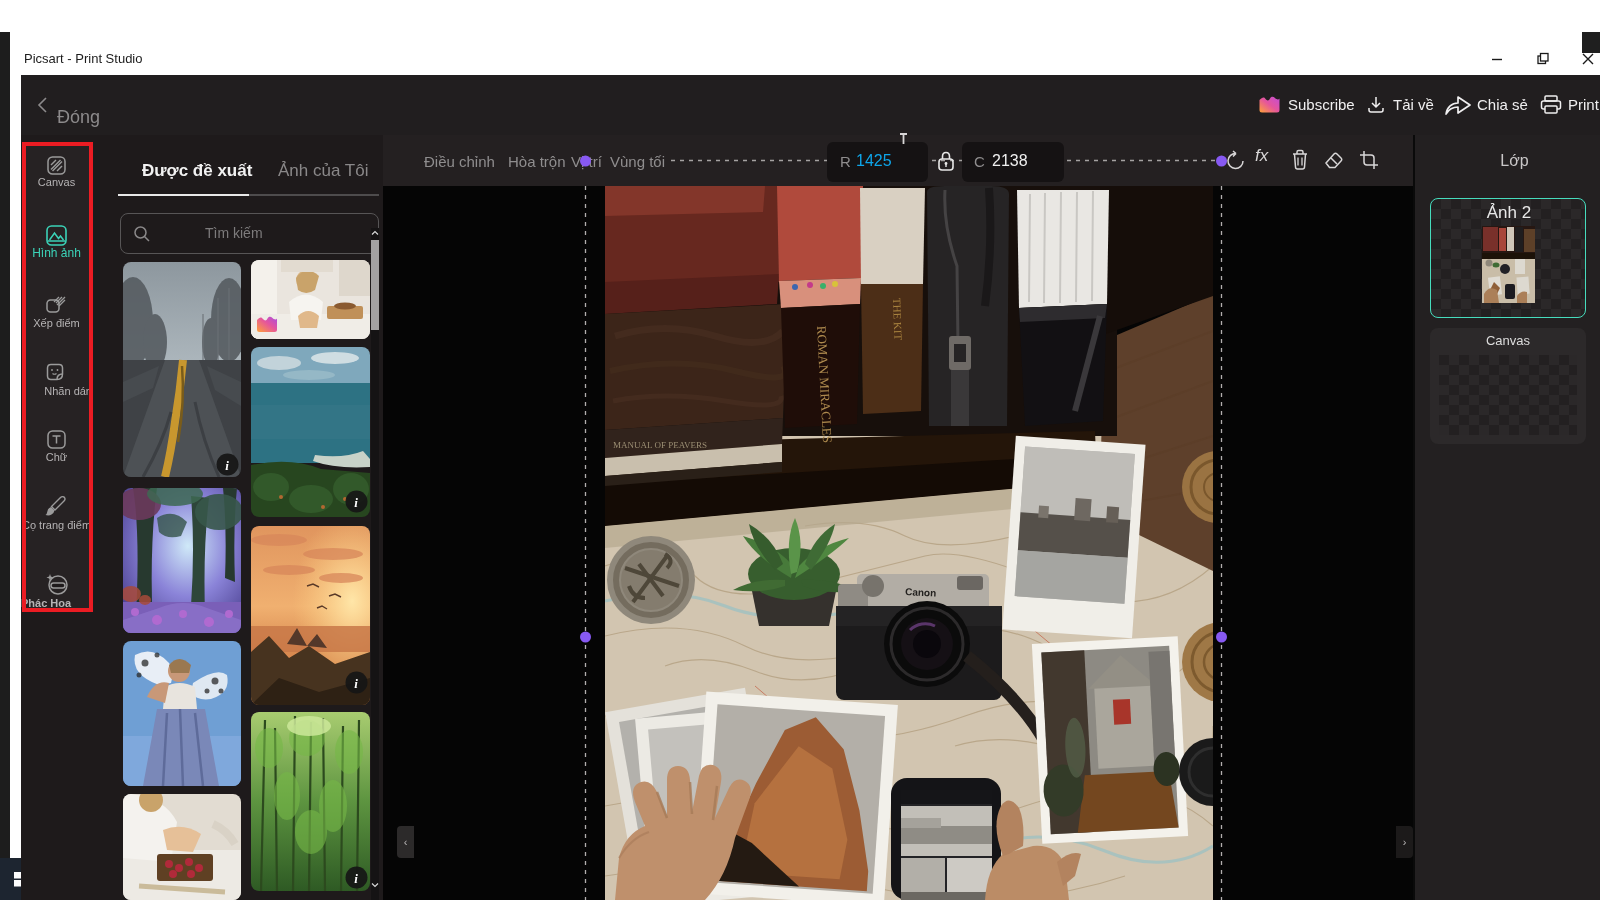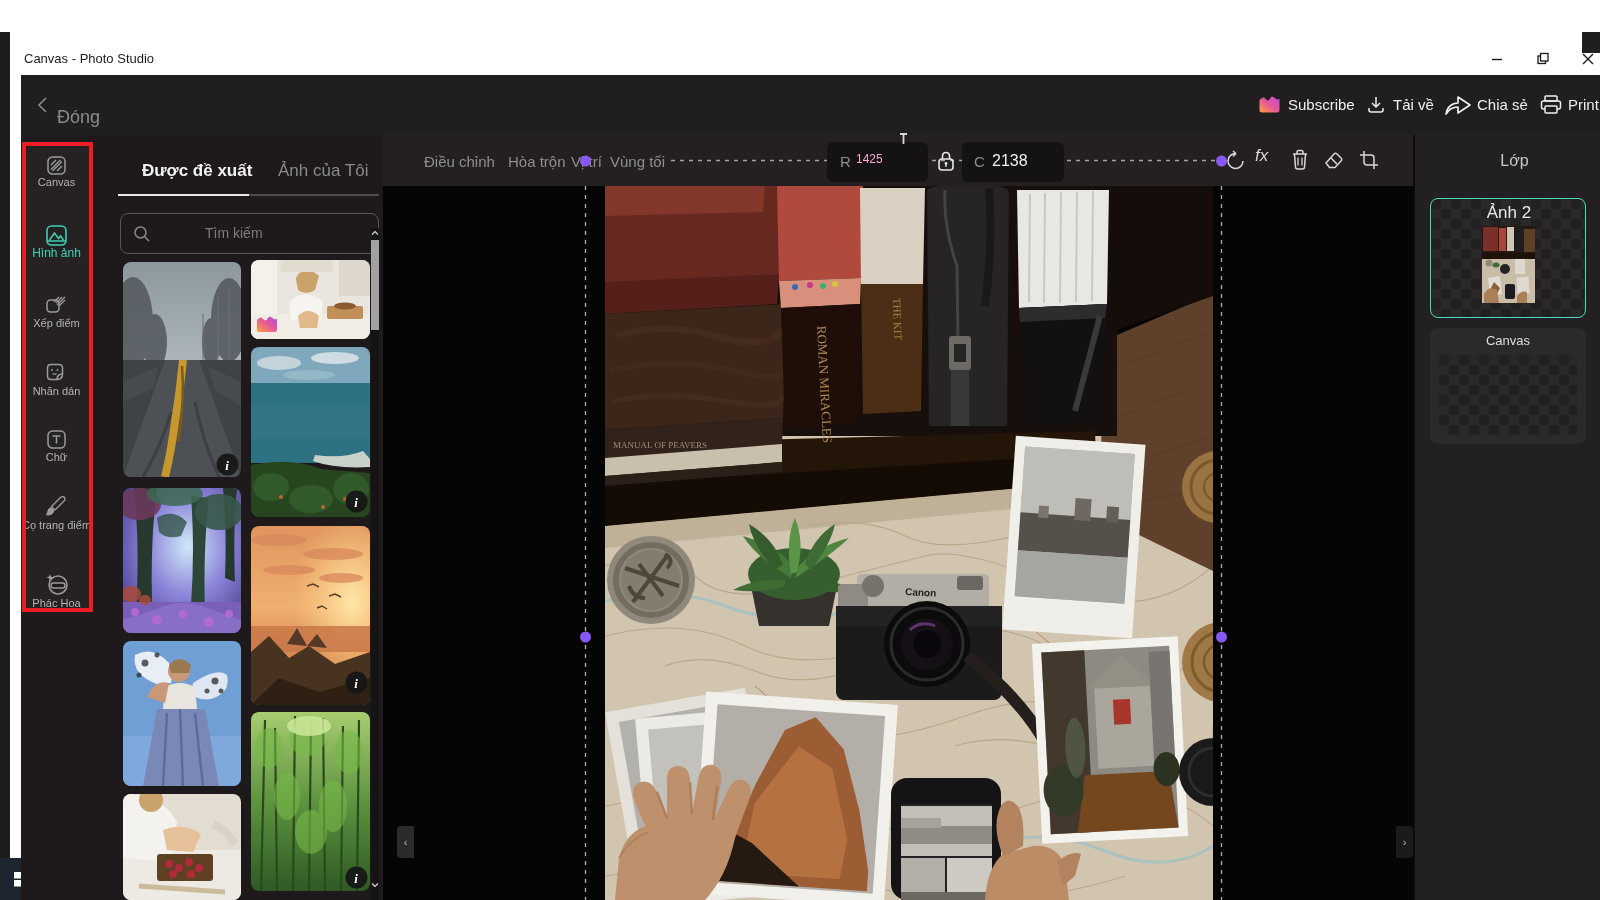--- a/index.html
+++ b/index.html
@@ -27,21 +27,21 @@
   .grey { color:#8f8d8e; }
   .white { color:#f0eff0; }
   .checker { background:
      repeating-conic-gradient(#2b2829 0% 25%, #232021 0% 50%);
      background-size:20px 20px; }
 </style>
 </head>
 <body>
 <div id="page">
 
-  <div class="abs" id="titletext">Canvas - Photo Studio</div>
+  <div class="abs" id="titletext">Picsart - Print Studio</div>
 
   <svg class="abs" style="left:1480px;top:45px" width="120" height="25" viewBox="0 0 120 25">
     <line x1="12" y1="14.5" x2="22" y2="14.5" stroke="#1a1a1a" stroke-width="1.4"></line>
     <rect x="58" y="11" width="7.5" height="7.5" fill="none" stroke="#1a1a1a" stroke-width="1.3"></rect>
     <rect x="60.5" y="8.5" width="7.5" height="7.5" fill="#fff" stroke="#1a1a1a" stroke-width="1.3"></rect>
     <path d="M103 9 L113 19 M113 9 L103 19" stroke="#1a1a1a" stroke-width="1.4"></path>
   </svg>
   <div class="abs" id="trblack"></div>
   <div class="abs" id="leftblack"></div>
   <div class="abs" id="taskbar">
@@ -93,21 +93,21 @@
     <div class="abs grey" style="left:487px;top:18px;font-size:15px;">Hòa trộn</div>
     <div class="abs grey" style="left:550px;top:18px;font-size:15px;">Vị trí</div>
     <div class="abs grey" style="left:589px;top:18px;font-size:15px;">Vùng tối</div>
 
     <svg class="abs" style="left:650px;top:0" width="600" height="51" viewBox="0 0 600 51">
       <line x1="0" y1="25.5" x2="549" y2="25.5" stroke="#a5a2a2" stroke-width="1.3" stroke-dasharray="4 5"></line>
     </svg>
 
     <div class="abs" style="left:806px;top:6.5px;width:101px;height:40px;background:#151213;border-radius:6px;">
       <span class="abs" style="left:13px;top:11px;font-size:15px;color:#8f8d8e;">R</span>
-      <span class="abs" style="left:29px;top:10px;font-size:12px;color:#f9a8d4;">1425</span>
+      <span class="abs" style="left:29px;top:10px;font-size:16px;color:#0ea5e9;">1425</span>
     </div>
 
     <svg class="abs" style="left:915px;top:15px" width="20" height="22" viewBox="0 0 20 22">
       <rect x="3" y="9" width="14" height="11" rx="3" fill="none" stroke="#e8e8e8" stroke-width="1.6"></rect>
       <path d="M6.5 9 V6.5 Q6.5 2.5 10 2.5 Q13.5 2.5 13.5 6.5 V9" fill="none" stroke="#e8e8e8" stroke-width="1.6"></path>
       <circle cx="10" cy="13.5" r="1.4" fill="#e8e8e8"></circle>
       <line x1="10" y1="14" x2="10" y2="17" stroke="#e8e8e8" stroke-width="1.4"></line>
     </svg>
 
     <div class="abs" style="left:941px;top:6.5px;width:102px;height:40px;background:#151213;border-radius:6px;">
@@ -172,40 +172,40 @@
     </svg>
     <div class="abs" style="left:0px;top:182px;width:71px;text-align:center;font-size:11px;color:#b5b3b4;">Xếp điểm</div>
 
     <svg class="abs" style="left:25px;top:228px" width="20" height="20" viewBox="0 0 20 20">
       <path d="M16.5 11 V5 Q16.5 1.5 13 1.5 H5 Q1.5 1.5 1.5 5 V13 Q1.5 16.5 5 16.5 H11 Q16.5 16.5 16.5 11 Z" fill="none" stroke="#9b9b9b" stroke-width="1.5"></path>
       <path d="M16.5 11 Q11 11 11 16.5" fill="none" stroke="#9b9b9b" stroke-width="1.5"></path>
       <circle cx="6" cy="7" r="0.9" fill="#9b9b9b"></circle>
         <circle cx="11.5" cy="7" r="0.9" fill="#9b9b9b"></circle>
       <path d="M6.5 10.5 Q8.5 12 10.5 10.5" fill="none" stroke="#9b9b9b" stroke-width="1.2"></path>
     </svg>
-    <div class="abs" style="left:0px;top:250px;width:71px;text-align:center;font-size:11px;color:#b5b3b4;">Nhãn dán</div>
+    <div class="abs" style="left:0px;top:250px;width:71px;text-align:right;font-size:11px;color:#b5b3b4;">Nhãn dán</div>
 
     <svg class="abs" style="left:26px;top:295px" width="19" height="19" viewBox="0 0 19 19">
       <rect x="1" y="1" width="17" height="17" rx="4.5" fill="none" stroke="#9b9b9b" stroke-width="1.5"></rect>
       <path d="M5.5 6 H13.5 M9.5 6 V13.5" fill="none" stroke="#9b9b9b" stroke-width="1.5"></path>
     </svg>
     <div class="abs" style="left:0px;top:316px;width:71px;text-align:center;font-size:11px;color:#b5b3b4;">Chữ</div>
 
     <svg class="abs" style="left:23px;top:360px" width="23" height="23" viewBox="0 0 23 23">
       <path d="M20 2 Q22 4 20 6 L11 15 L7.5 11.5 L16.5 2.5 Q18 1 20 2 Z" fill="none" stroke="#9b9b9b" stroke-width="1.4"></path>
       <path d="M7 12 Q4 13 3.5 16 Q3 19 1.5 20 Q5 21 7.5 19.5 Q10 18 10.5 15.5 Z" fill="#9b9b9b"></path>
     </svg>
     <div class="abs" style="left:-15px;top:384px;width:101px;text-align:center;font-size:11px;color:#b5b3b4;">Cọ trang điểm</div>
 
     <svg class="abs" style="left:24px;top:437px" width="24" height="24" viewBox="0 0 24 24">
       <circle cx="13" cy="13" r="9" fill="none" stroke="#9b9b9b" stroke-width="1.5"></circle>
       <rect x="6" y="11" width="14" height="5" rx="2.5" fill="#1e1a1b" stroke="#9b9b9b" stroke-width="1.5"></rect>
       <path d="M5 2 L5.9 4.6 L8.5 5.5 L5.9 6.4 L5 9 L4.1 6.4 L1.5 5.5 L4.1 4.6 Z" fill="#9b9b9b"></path>
     </svg>
-    <div class="abs" style="left:0px;top:462px;width:71px;text-align:center;font-size:11px;color:#b5b3b4;">Phác Họa</div>
+    <div class="abs" style="left:0px;top:462px;width:71px;font-size:11px;color:#b5b3b4;font-weight:bold;">Phác Họa</div>
 
     <div class="abs" style="left:1px;top:7px;width:71px;height:470px;border:4px solid #eb1c23;"></div>
 
     <div class="abs" style="left:121px;top:26px;font-size:17px;color:#f2f2f2;font-weight:600;">Được đề xuất</div>
     <div class="abs" style="left:257px;top:26px;font-size:17px;color:#8a8889;">Ảnh của Tôi</div>
     <div class="abs" style="left:97px;top:59px;width:131px;height:2px;background:#e8e8e8;"></div>
     <div class="abs" style="left:228px;top:59px;width:130px;height:2px;background:#4e4c4d;"></div>
 
     <div class="abs" style="left:99px;top:77.5px;width:259px;height:41px;border:1px solid #575556;border-radius:8px;">
       <svg class="abs" style="left:12px;top:11px" width="18" height="18" viewBox="0 0 18 18">

